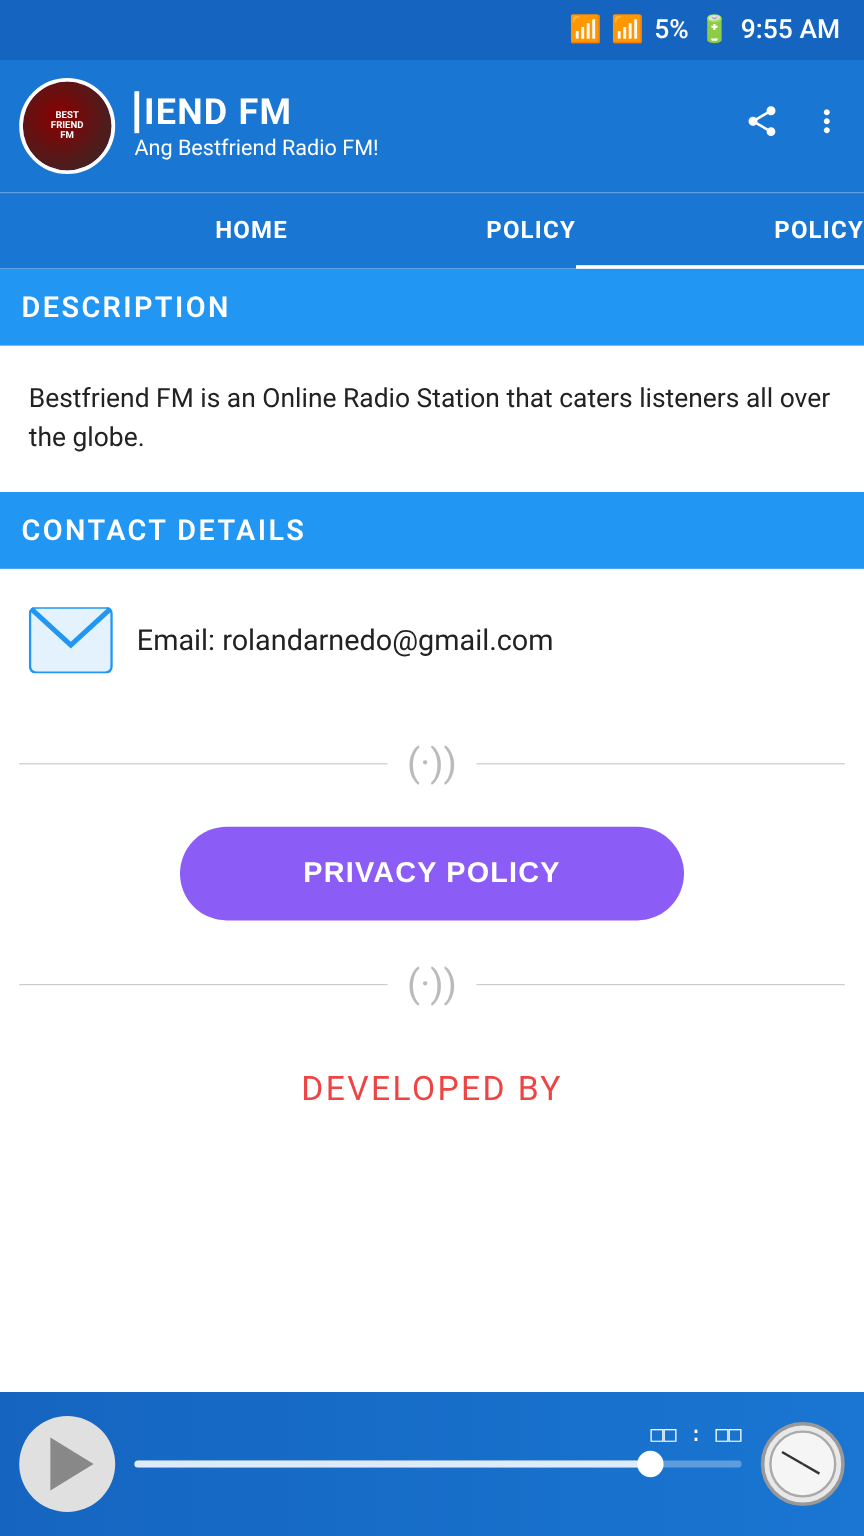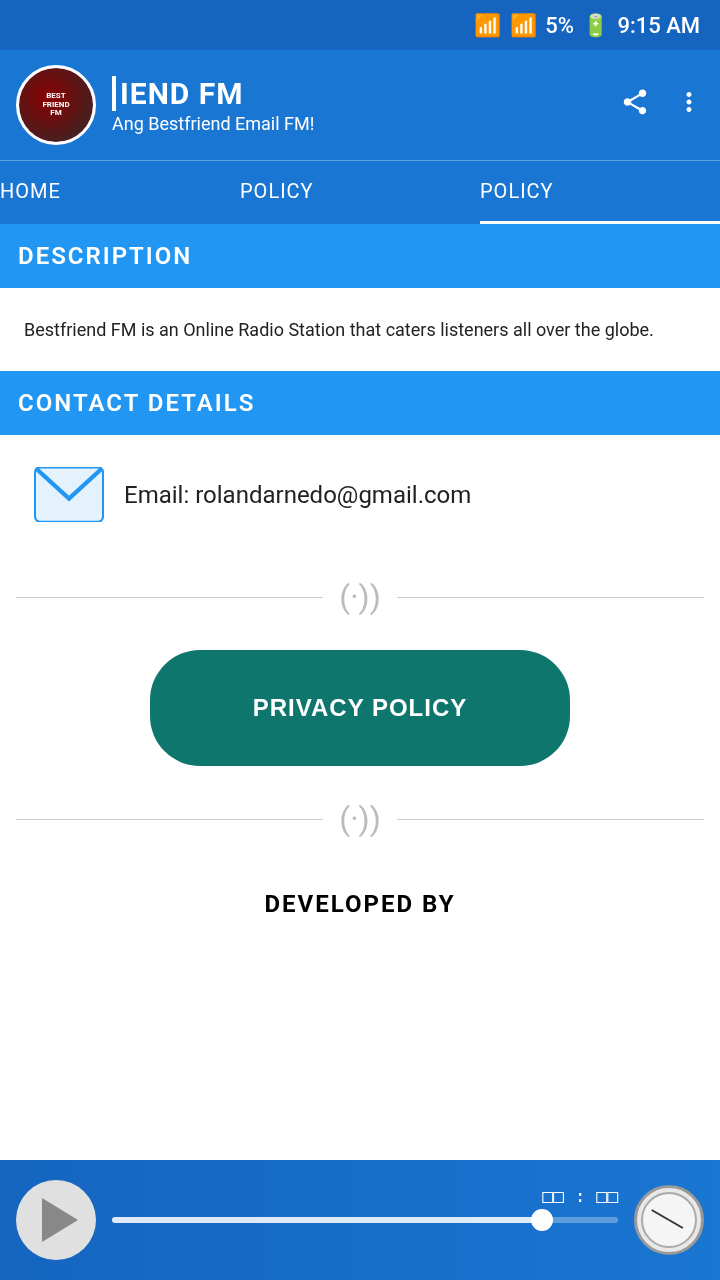--- a/index.html
+++ b/index.html
@@ -98,22 +98,22 @@
     
     .nav-tabs {
       background: #1976D2;
       display: flex;
       border-top: 1px solid rgba(255,255,255,0.3);
     }
     .nav-tab {
       flex: 1;
       color: #fff;
       font-size: 20px;
-      font-weight: 400;
-      text-align: left;
+      font-weight: 700;
+      text-align: right;
       padding: 18px 0;
       cursor: pointer;
       letter-spacing: 1px;
     }
     .nav-tab.active {
       border-bottom: 3px solid #fff;
     }
 
     
     .content {
@@ -128,33 +128,33 @@
       font-size: 24px;
       font-weight: 600;
       padding: 18px;
       letter-spacing: 2px;
       margin: 0;
     }
 
     
     .description-text {
       padding: 28px 24px;
-      font-size: 18px;
+      font-size: 22px;
       color: #222;
       line-height: 1.5;
     }
 
     
     .contact-section {
       margin-top: 0;
     }
     .email-row {
       display: flex;
       align-items: center;
-      padding: 32px 34px;
+      padding: 32px 24px;
       gap: 20px;
     }
     .email-icon {
       width: 70px;
       height: 55px;
       flex-shrink: 0;
     }
     .email-text {
       font-size: 24px;
       color: #222;
@@ -176,38 +176,38 @@
       height: 1px;
       background: #ccc;
       margin: 0 16px;
     }
 
     
     .privacy-policy-btn {
       display: block;
       margin: 10px auto 10px;
       width: 420px;
-      background: #0f766e;
+      background: #8b5cf6;
       color: #fff;
       font-size: 24px;
       font-weight: 600;
       text-align: center;
-      padding: 44px 40px;
+      padding: 25px 40px;
       border-radius: 50px;
       cursor: pointer;
       letter-spacing: 1px;
       border: none;
     }
 
     
     .developed-by {
       text-align: center;
-      font-size: 24px;
-      font-weight: 700;
-      color: #000000;
+      font-size: 28px;
+      font-weight: 400;
+      color: #ef4444;
       padding: 28px 0 12px;
       letter-spacing: 2px;
     }
 
     
     .player-bar {
       position: fixed;
       bottom: 0;
       left: 0;
       width: 720px;
@@ -322,35 +322,35 @@
   </style>
 </head>
 <body>
 
 <div class="status-bar">
   <div class="status-bar-icons">
     <span>📶</span>
     <span>📶</span>
     <span class="status-text">5%</span>
     <span>🔋</span>
-    <span class="status-text">9:15 AM</span>
+    <span class="status-text">9:55 AM</span>
   </div>
 </div>
 
 <div class="header">
   <div class="logo-circle">
     <div class="logo-inner">
       <span style="font-size:8px; text-align:center; line-height:1.1;">BEST<br>FRIEND<br>FM</span>
     </div>
   </div>
   <div class="header-title-block">
     <div class="header-app-name">
       <span style="border-left: 4px solid #fff; padding-left: 4px;">IEND FM</span>
     </div>
-    <div class="header-tagline">Ang Bestfriend Email FM!</div>
+    <div class="header-tagline">Ang Bestfriend Radio FM!</div>
   </div>
   <div class="header-actions">
     <div class="header-icon">
       
       <svg width="30" height="30" viewBox="0 0 24 24" fill="white">
         <path d="M18 16.08c-.76 0-1.44.3-1.96.77L8.91 12.7c.05-.23.09-.46.09-.7s-.04-.47-.09-.7l7.05-4.11c.54.5 1.25.81 2.04.81 1.66 0 3-1.34 3-3s-1.34-3-3-3-3 1.34-3 3c0 .24.04.47.09.7L8.04 9.81C7.5 9.31 6.79 9 6 9c-1.66 0-3 1.34-3 3s1.34 3 3 3c.79 0 1.5-.31 2.04-.81l7.12 4.16c-.05.21-.08.43-.08.65 0 1.61 1.31 2.92 2.92 2.92 1.61 0 2.92-1.31 2.92-2.92s-1.31-2.92-2.92-2.92z"></path>
       </svg>
     </div>
     <div class="header-icon">
       <svg width="30" height="30" viewBox="0 0 24 24" fill="white">

